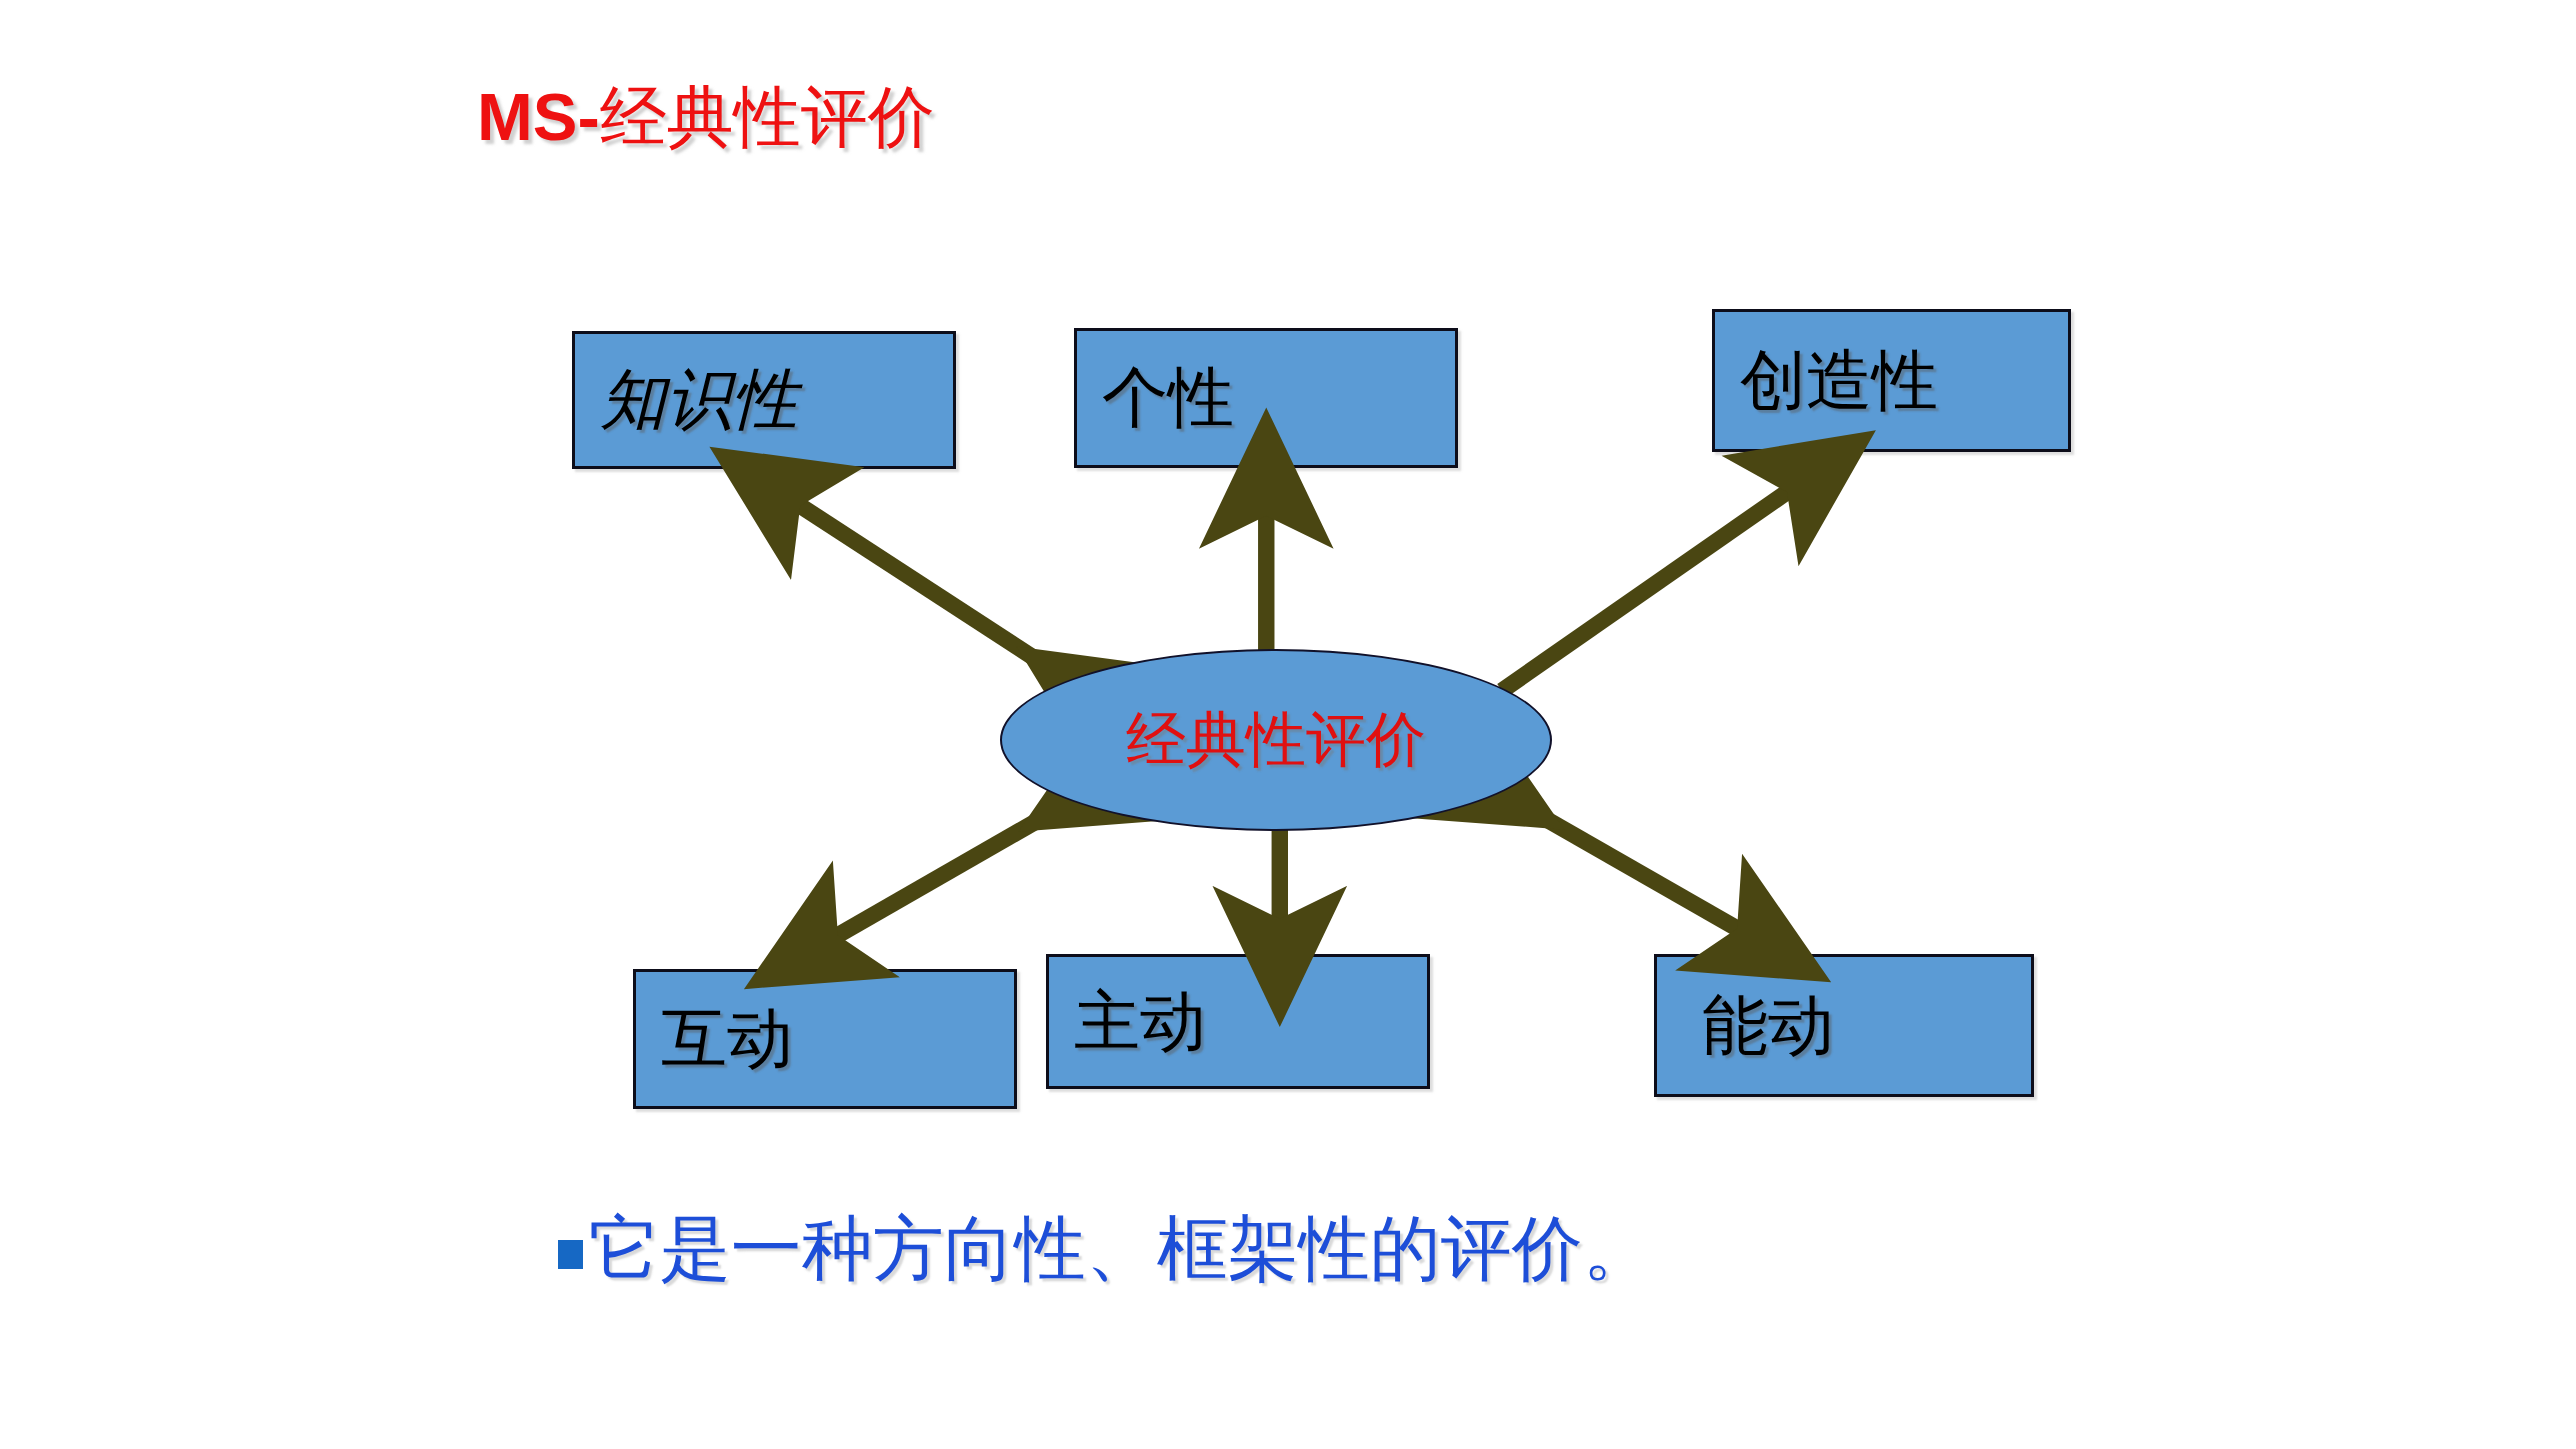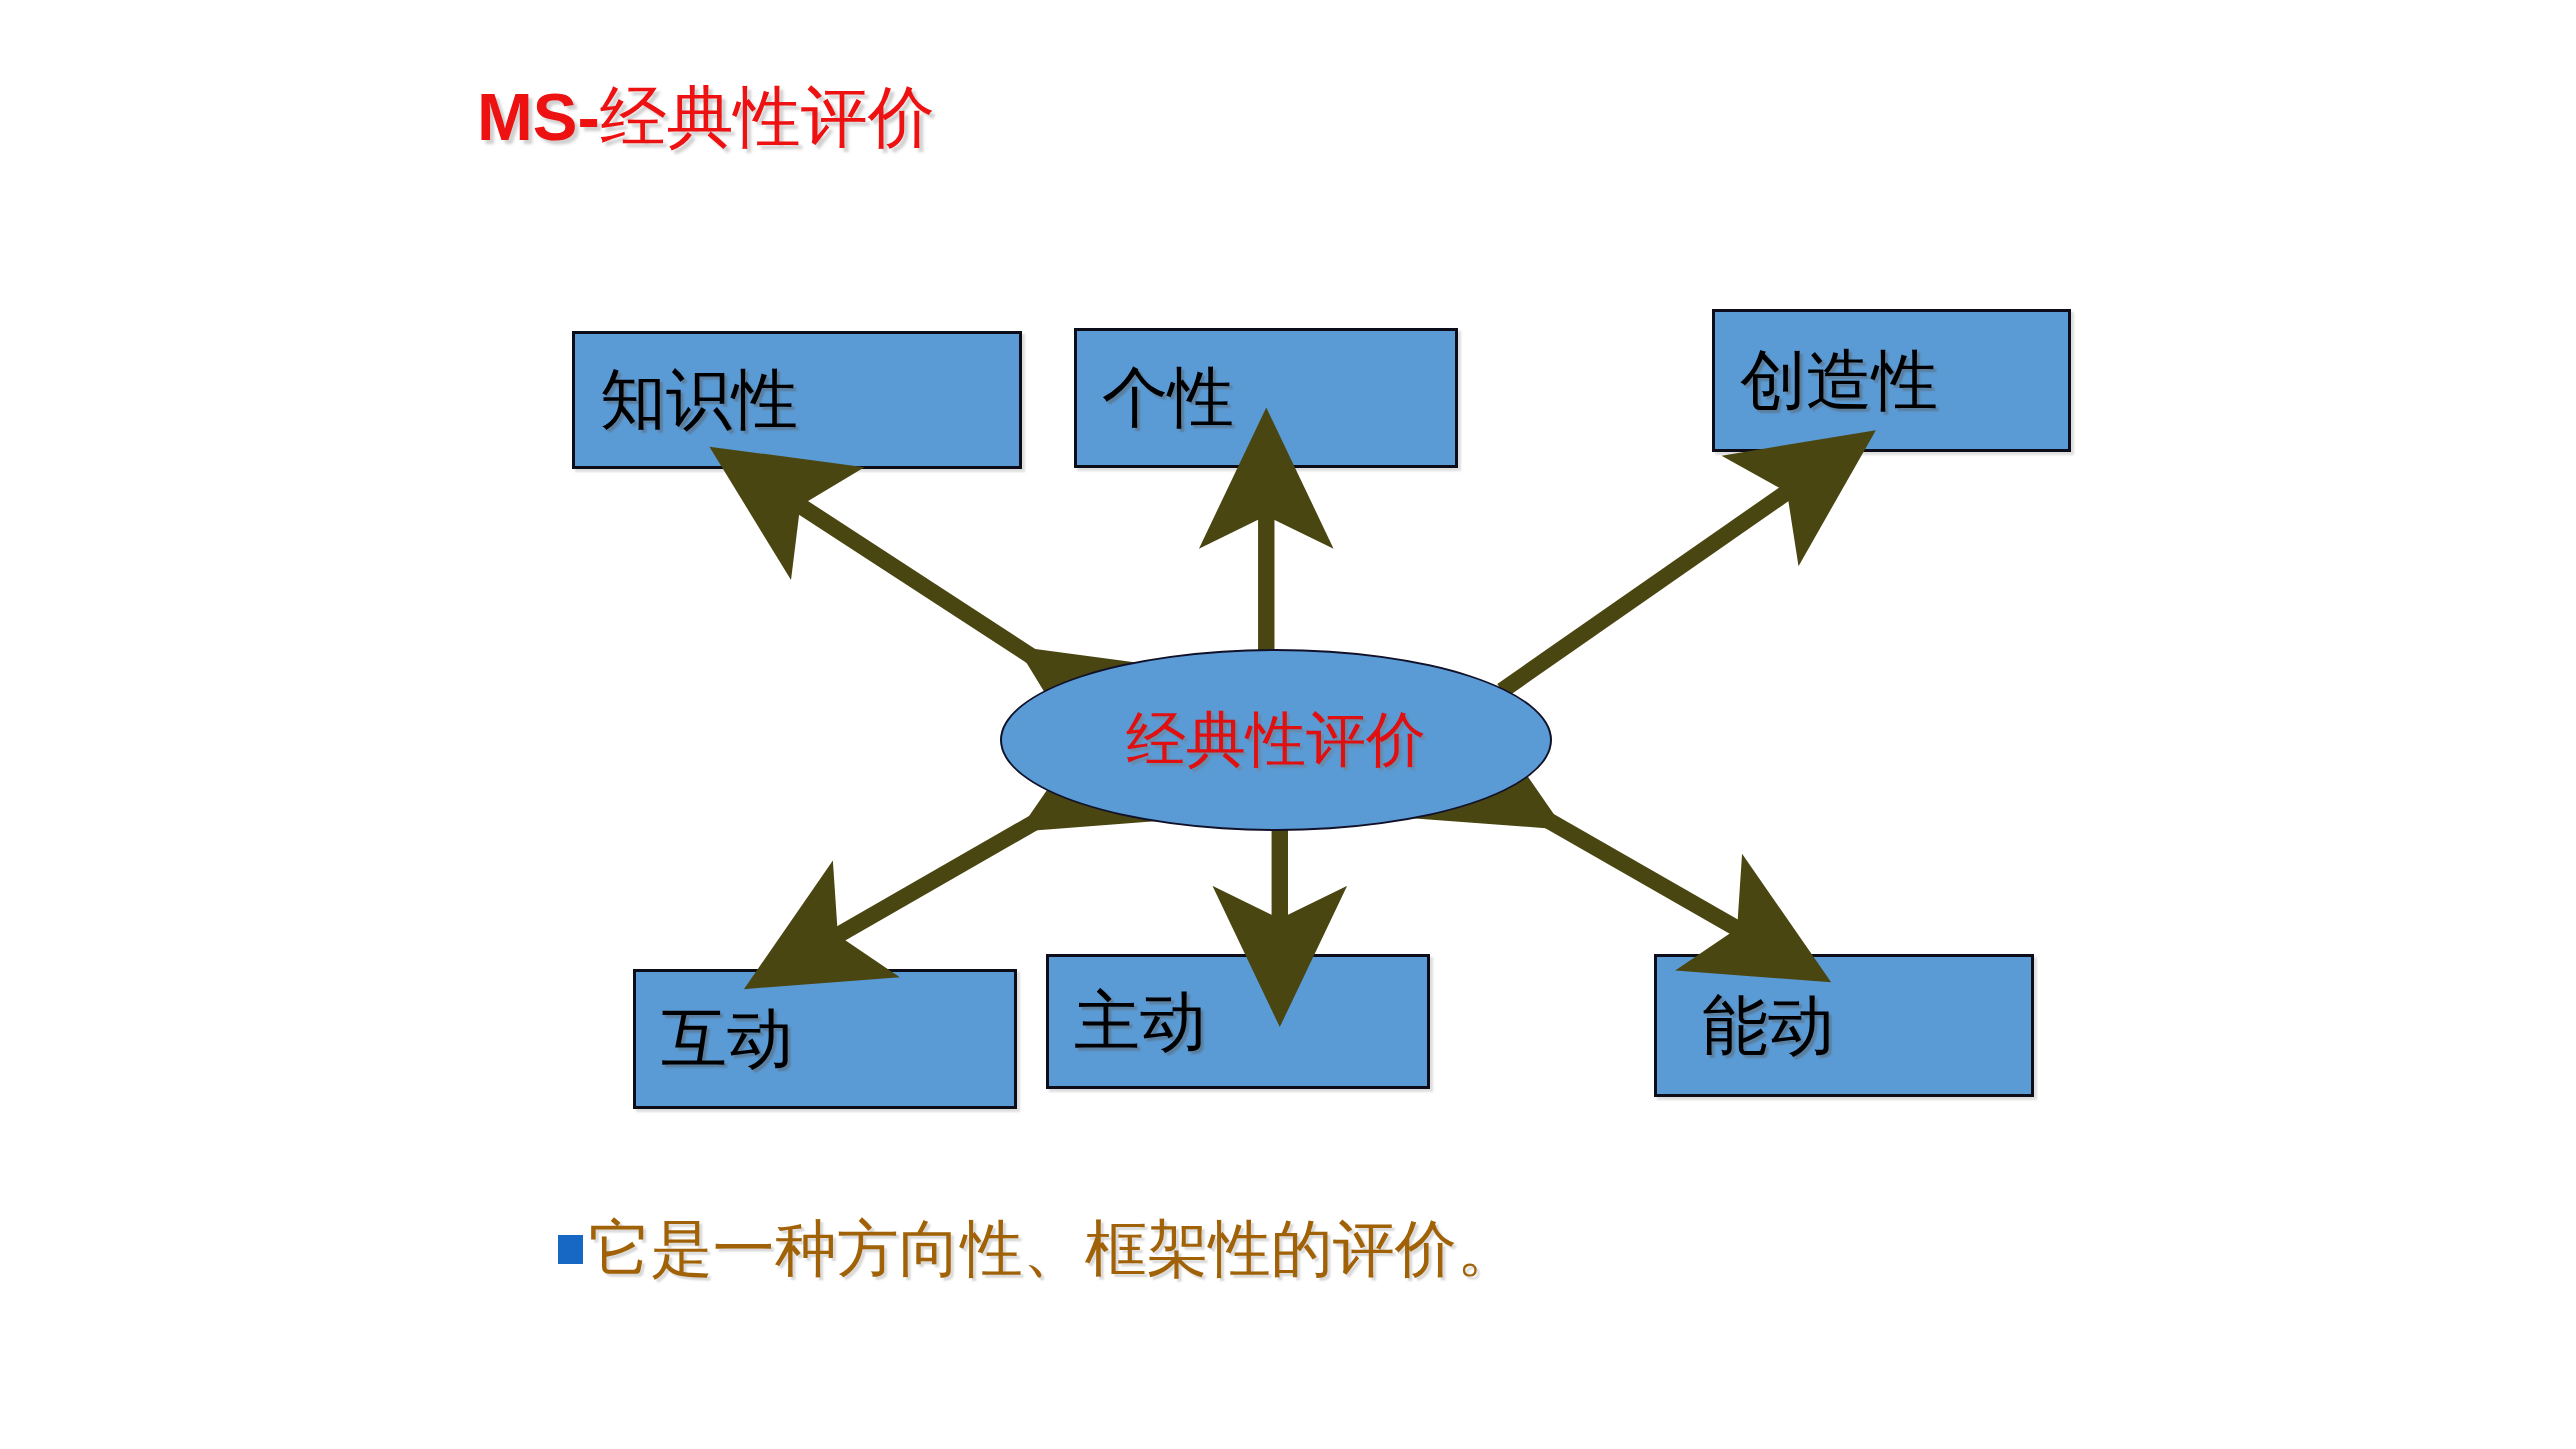--- a/index.html
+++ b/index.html
@@ -60,21 +60,21 @@
     box-shadow: 2.9px 2.9px 1.9px rgba(190,190,190,0.5);
   }
   .node-box .label {
     font-family: "Liberation Serif", "DejaVu Serif", serif;
     font-size: 66px;
     color: #000000;
     padding-left: 25px;
     white-space: nowrap;
     text-shadow: 2.9px 2.9px 1.9px rgba(90,90,90,0.45);
   }
-  #node-knowledge { left: 572px;  top: 331px;  width: 450px; height: 138px; }
+  #node-knowledge { left: 572px;  top: 331px;  width: 384px; height: 138px; font-style: italic; }
   #node-individuality { left: 1074px; top: 328px; width: 384px; height: 140px; text-align: center; }
   #node-creativity { left: 1712px; top: 309px; width: 359px; height: 143px; }
   #node-interactive { left: 633px;  top: 969px; width: 384px; height: 140px; }
   #node-proactive { left: 1046px; top: 954px;  width: 384px; height: 135px; }
   #node-dynamic { left: 1654px; top: 954px;  width: 380px; height: 143px; padding-left: 20px; }
 
   #node-knowledge .label,
   #node-individuality .label,
   #node-creativity .label { padding-left: 25px; }
 
@@ -120,23 +120,23 @@
     white-space: nowrap;
   }
   #bullet-marker {
     width: 25px;
     height: 29px;
     background: #1668c4;
     margin-right: 5.8px;
     flex: 0 0 auto;
   }
   #bullet-text {
-    font-family: Liberation Sans, sans-serif;
-    font-size: 62px;
-    color: #a16207;
+    font-family: Liberation Mono, monospace;
+    font-size: 71px;
+    color: #1d4ed8;
     line-height: 1.1;
     text-shadow: 2.9px 2.9px 1.9px rgba(170,170,170,0.45);
   }
 </style>
 </head>
 <body>
 
 <div class="slide">
 
   <div id="slide-title">

